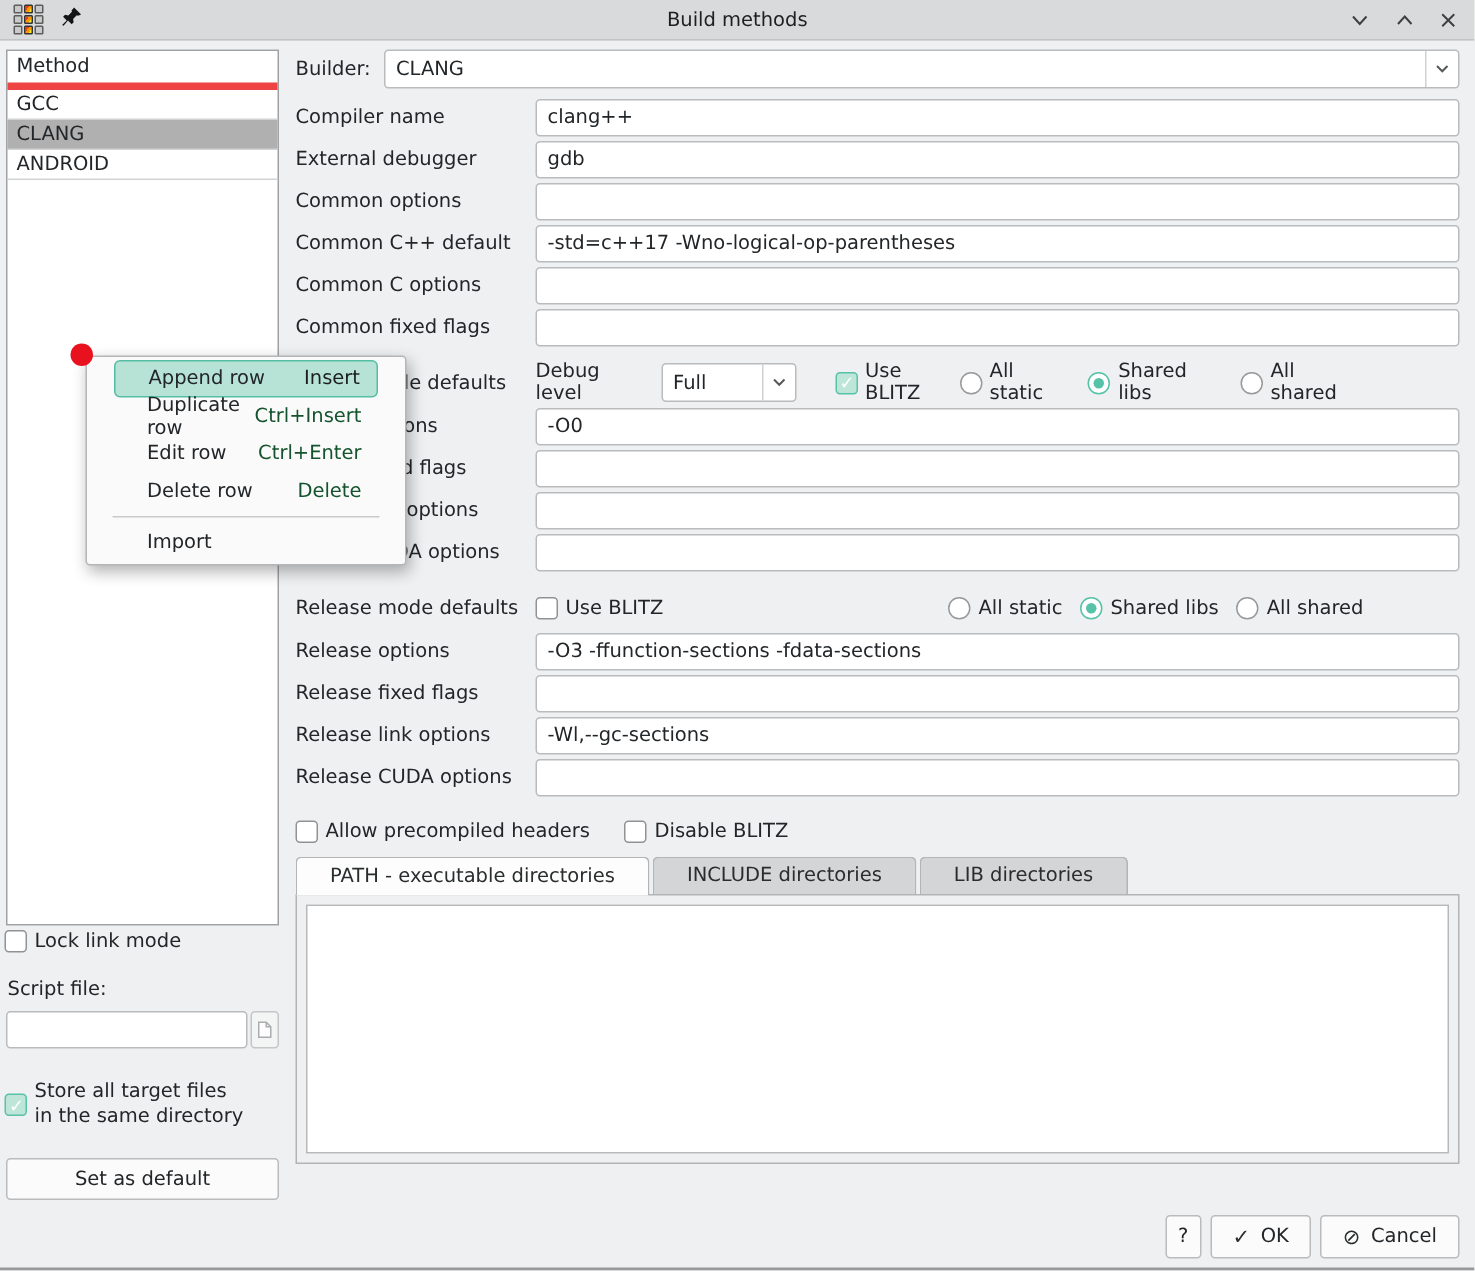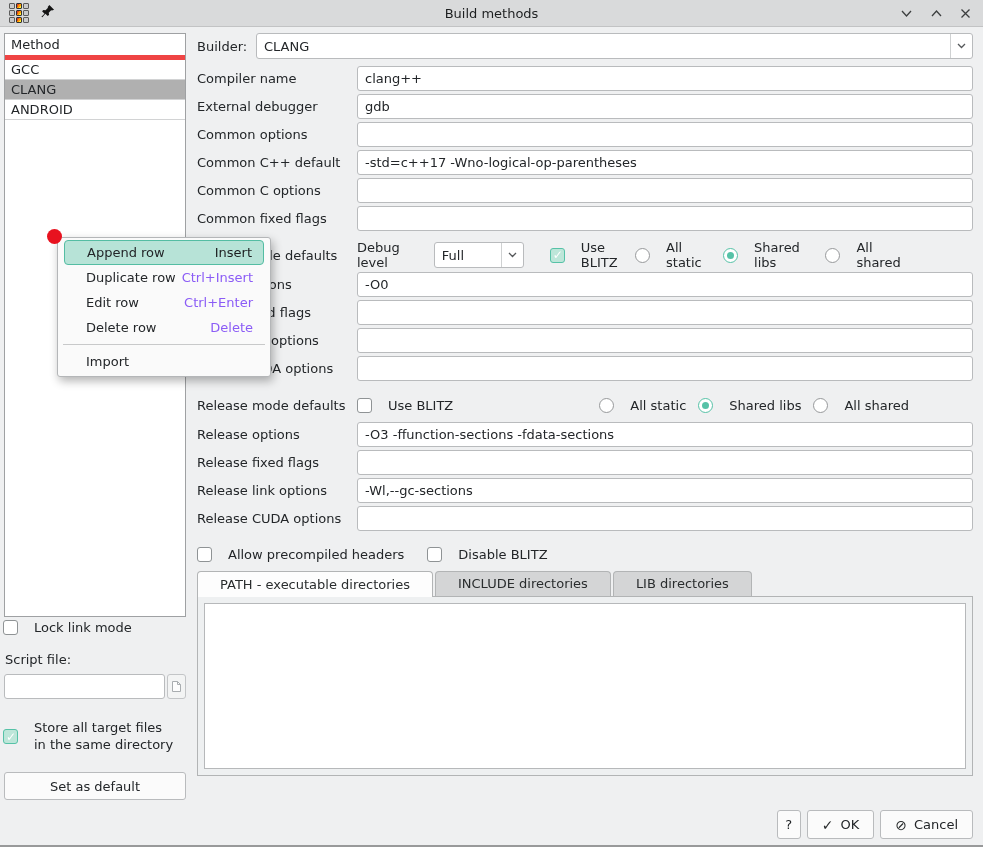--- a/index.html
+++ b/index.html
@@ -32,21 +32,21 @@
                background:#fff;padding:0 7px;font:13px "DejaVu Sans",sans-serif;color:#232629;outline:none}
   .frow.builder{height:26px;margin-bottom:7px}
   .blabel{width:59px;flex-shrink:0}
   .combo{flex:1;height:26px;box-sizing:border-box;border:1px solid #b9bbbd;border-radius:3px;background:#fff;
          display:flex;align-items:center;padding-left:7px}
   .combo .chev{margin-left:auto;width:21px;align-self:stretch;display:flex;align-items:center;
                justify-content:center;border-left:1px solid #cfd1d2}
   .combo.small{flex:none;width:90px;height:26px}
   .frow.defaults{height:26px;margin-top:11px;margin-bottom:4px}
   .dl-label{margin-right:8px}
-  .check{display:flex;align-items:center;gap:16px}
+  .check{display:flex;align-items:center;gap:5px}
   .cb{width:15px;height:15px;border:1px solid #8f9395;border-radius:3px;background:#fff;box-sizing:border-box;
       position:relative;flex-shrink:0}
   .cb.checked{background:#bde6d9;border-color:#56c2a7}
   .cb.checked::after{content:"✓";position:absolute;left:2px;top:-1px;color:#fff;font-size:12px;font-weight:bold}
   .rb{width:15px;height:15px;border:1px solid #97999b;border-radius:50%;background:#fff;box-sizing:border-box;
       position:relative;flex-shrink:0}
   .rb.selected{border-color:#56c2a7}
   .rb.selected::after{content:"";position:absolute;left:3px;top:3px;width:7px;height:7px;border-radius:50%;background:#56c2a7}
   .rgroup{display:flex;gap:12px;margin-left:auto;margin-right:64px}
   .frow.checks{height:18px;margin-top:14px;margin-bottom:0}
@@ -70,23 +70,23 @@
   .two-line{line-height:17px}
   .btn{height:29px;border:1px solid #b9bbbd;border-radius:3px;background:#fbfbfb;display:flex;align-items:center;
        justify-content:center;gap:7px;padding:0 14px;box-sizing:border-box;color:#232629}
   .btn.help{width:24px;padding:0}
   .setdef{position:absolute;left:4px;top:772px;width:182px;height:28px}
   .footer{position:absolute;right:10px;top:810px;display:flex;gap:6px}
   .icon-glyph{font-size:14px;color:#2a2d2e}
 
   
   .menu{position:absolute;left:57px;top:237px;width:214px;background:#fafafa;border:1px solid #b4b6b8;
-        border-radius:3px;box-shadow:2px 4px 10px rgba(0,0,0,.3);padding:2px 4px;z-index:10;box-sizing:border-box}
+        border-radius:3px;box-shadow:2px 4px 10px rgba(0,0,0,.3);padding:2px 16px;z-index:10;box-sizing:border-box}
   .mi{display:flex;align-items:center;height:25px;padding:0 13px 0 24px;box-sizing:border-box}
-  .mi .sc{margin-left:auto;color:#8b5cf6}
+  .mi .sc{margin-left:auto;color:#14532d}
   .mi.highlighted{background:#b7e3d7;border:1px solid #54bda3;border-radius:4px;margin:0 2px;
                   padding:0 11px 0 22px;height:25px}
   .mi.highlighted .sc{color:#1c1e1f}
   .msep{height:1px;background:#c8c9ca;margin:4px 1px}
   .red-dot{position:absolute;left:47px;top:229px;width:15px;height:15px;border-radius:50%;background:#e8121f;z-index:11}
 
   .bottom-edge{position:absolute;left:0;bottom:0;width:983px;height:2px;background:#98999a}
 </style>
 </head>
 <body>

